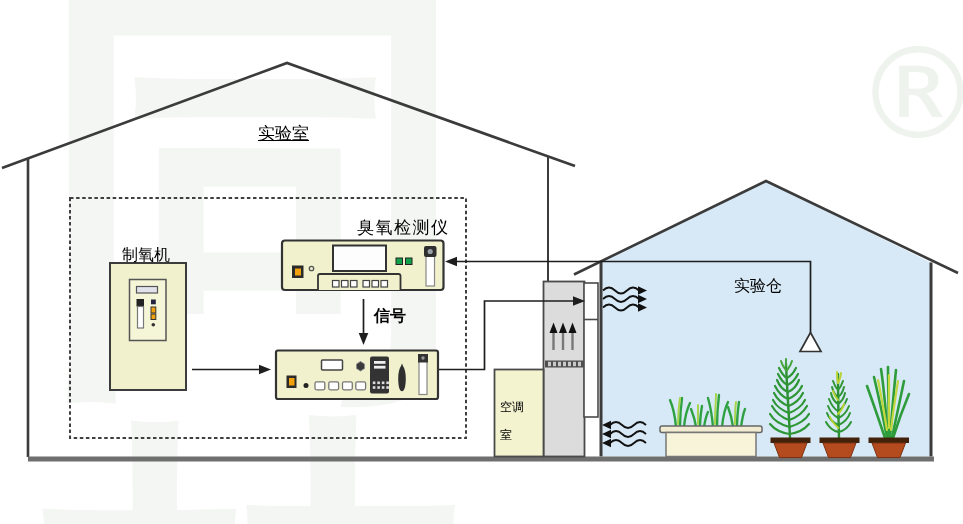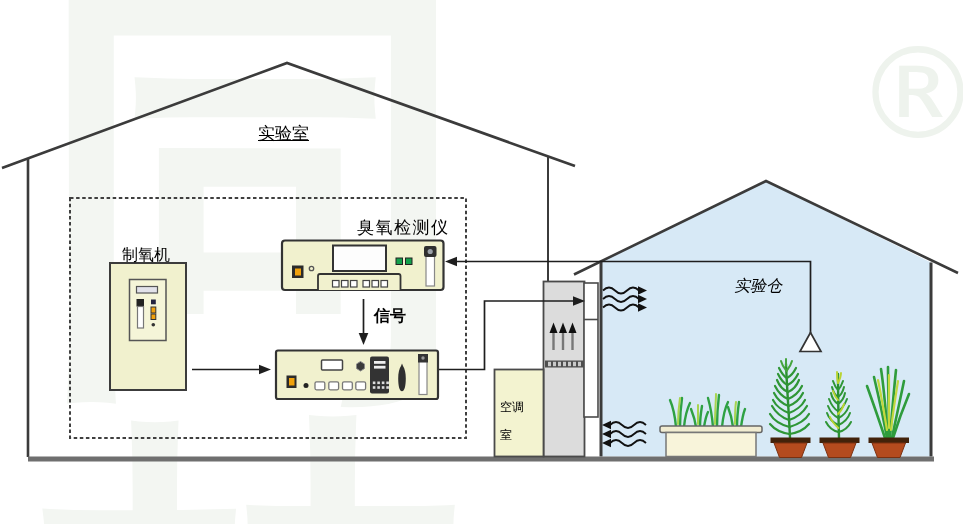--- a/index.html
+++ b/index.html
@@ -11,21 +11,21 @@
   .wm-reg{position:absolute;left:855px;top:32px;font-size:126px;line-height:126px;
           color:#eef3ed;z-index:0;font-family:"DejaVu Sans",sans-serif;}
   svg{position:absolute;left:0;top:0;z-index:1;}
   .lbl{position:absolute;z-index:2;color:#000;white-space:nowrap;
        font-family:"DejaVu Sans",sans-serif;font-weight:500;}
   #lbl-laboratory{left:258px;top:122px;font-size:17px;text-decoration:underline;}
   #lbl-oxygen{left:122px;top:245px;font-size:16px;}
   #lbl-detector{left:314px;top:216px;font-size:17px;letter-spacing:1.5px;margin-left:43px;}
   #lbl-signal{left:374px;top:306px;font-size:16px;font-weight:bold;}
   #lbl-generator{left:307px;top:408px;font-size:17px;letter-spacing:1px;}
-  #lbl-chamber{left:734px;top:276px;font-size:16px;font-style:italic;}
+  #lbl-chamber{left:734px;top:276px;font-size:16px;}
   #lbl-acroom{left:500px;top:393px;font-size:12px;line-height:28px;}
   #lbl-acroom span{display:block;}
 </style>
 </head>
 <body>
 
 <div id="stage">
 
   <div class="wm-chars">同林</div>
   <div class="wm-reg">®</div>

